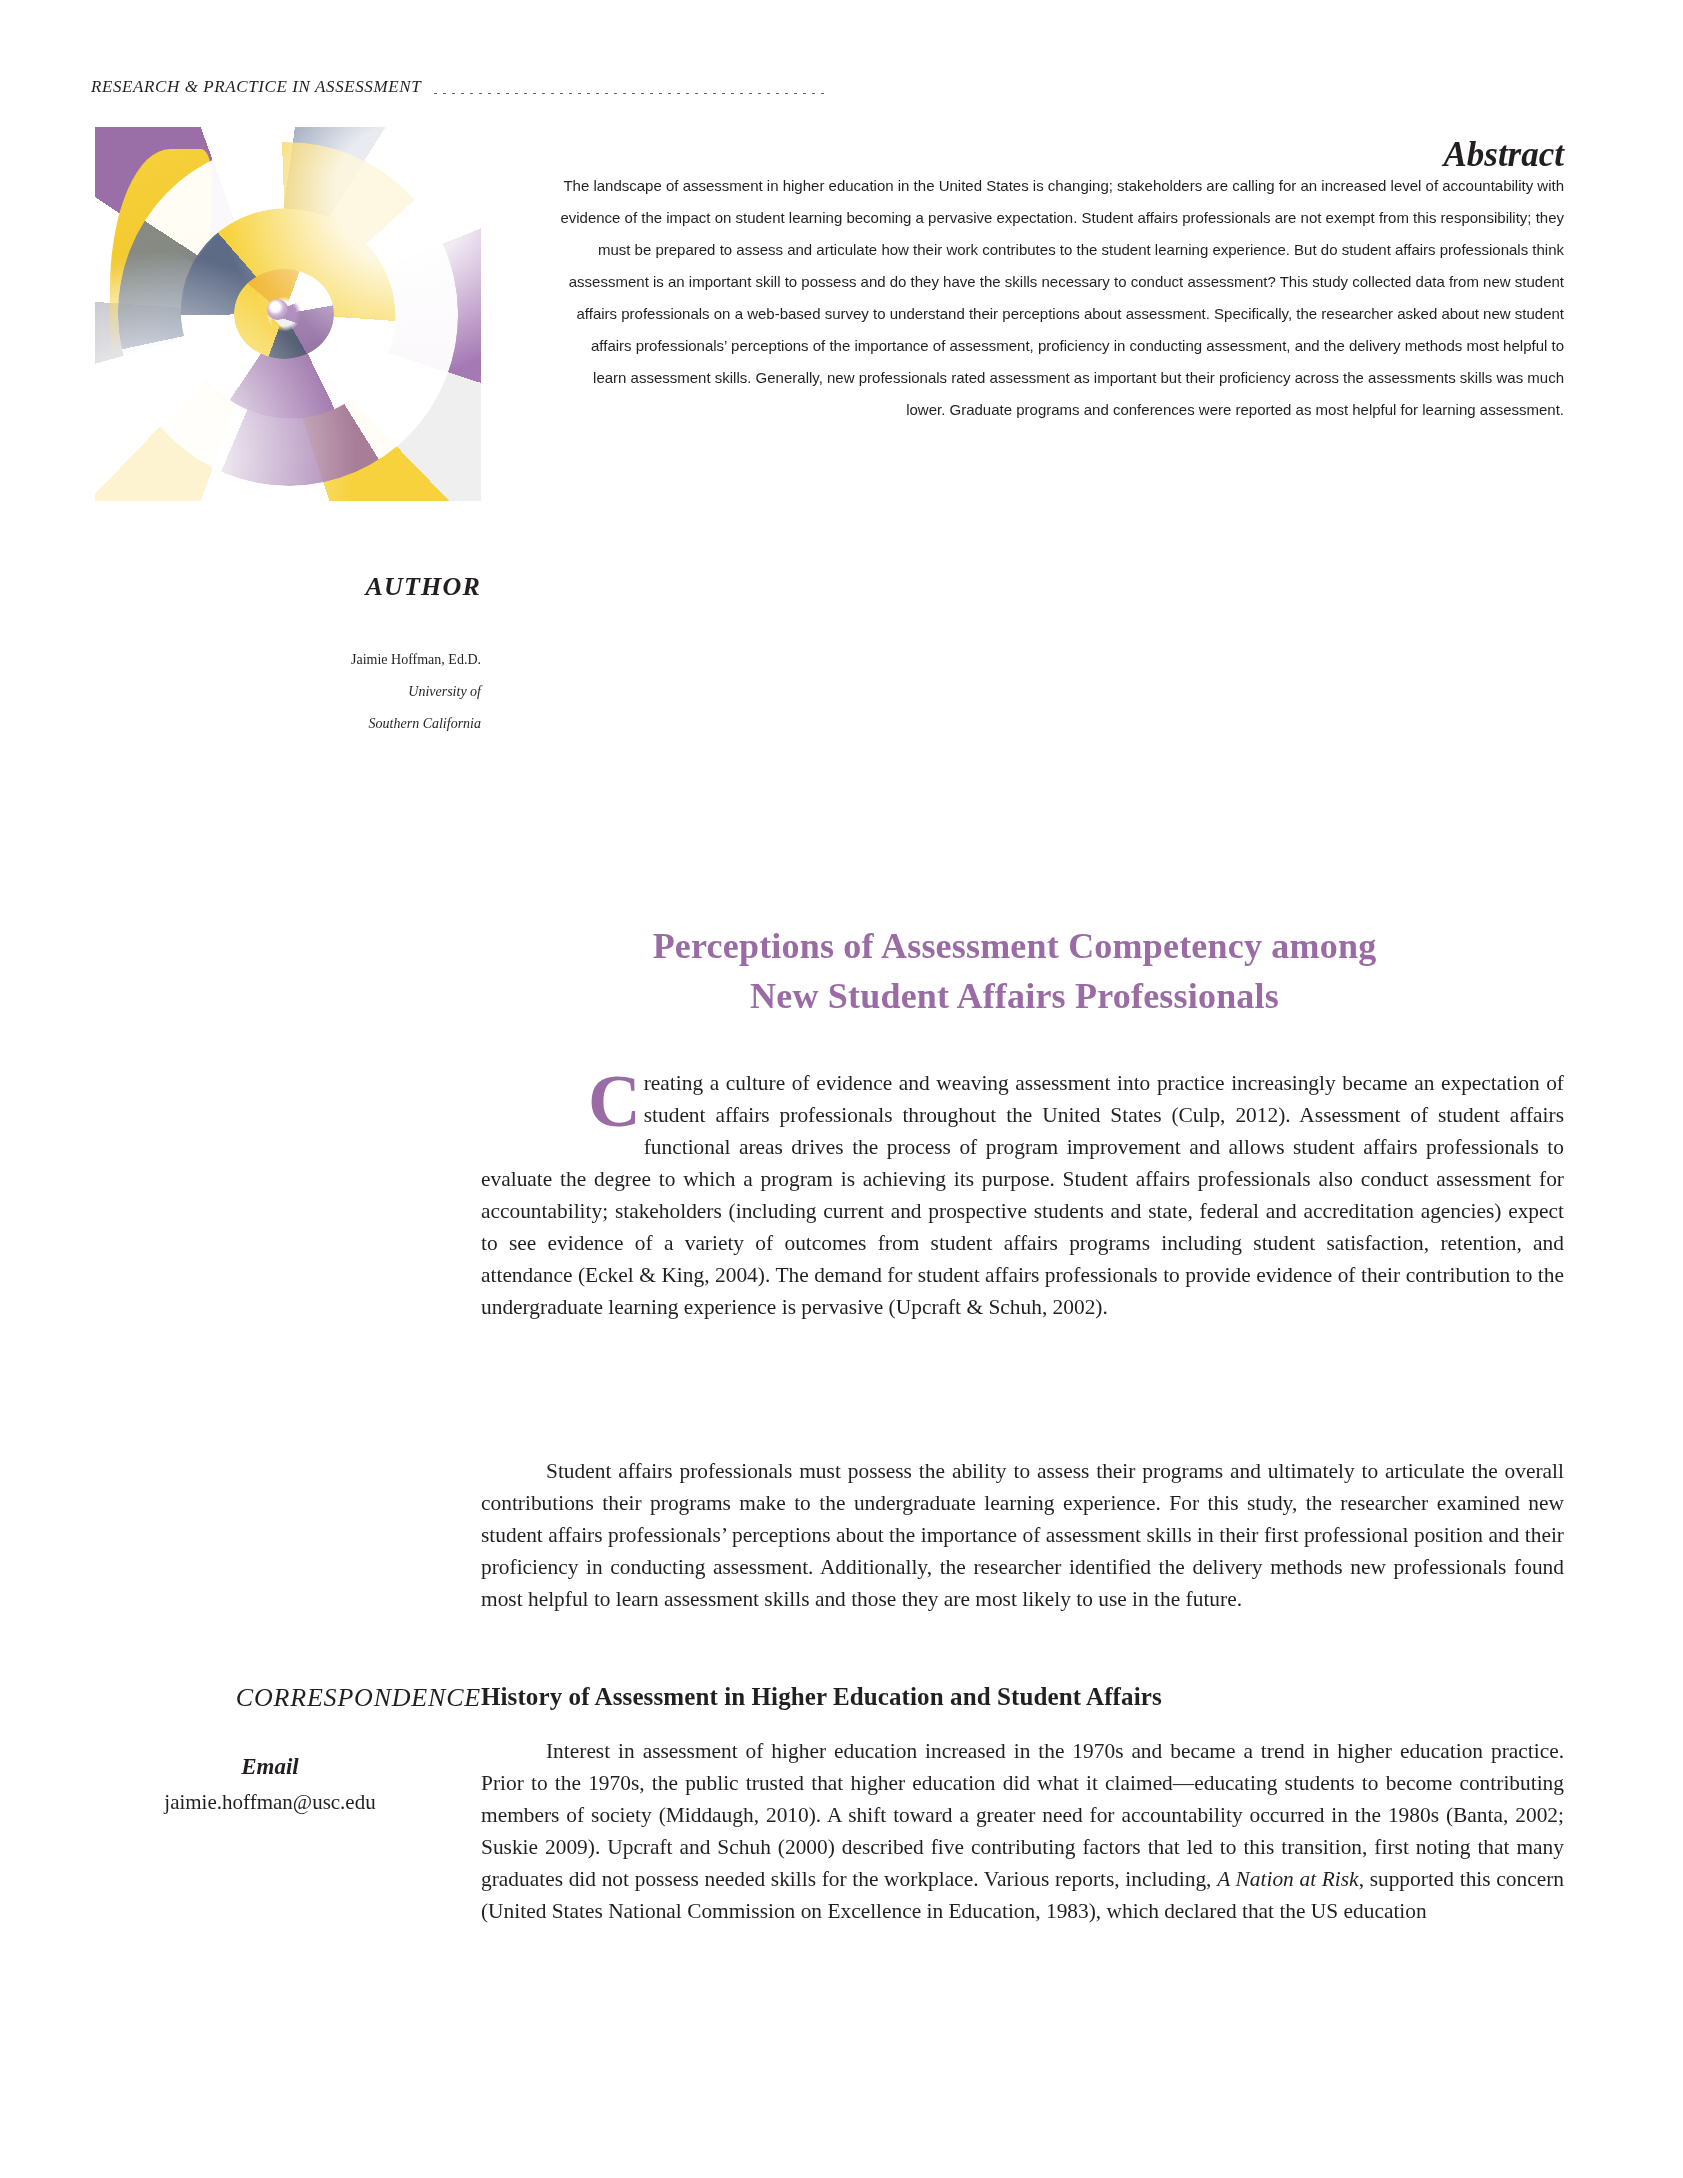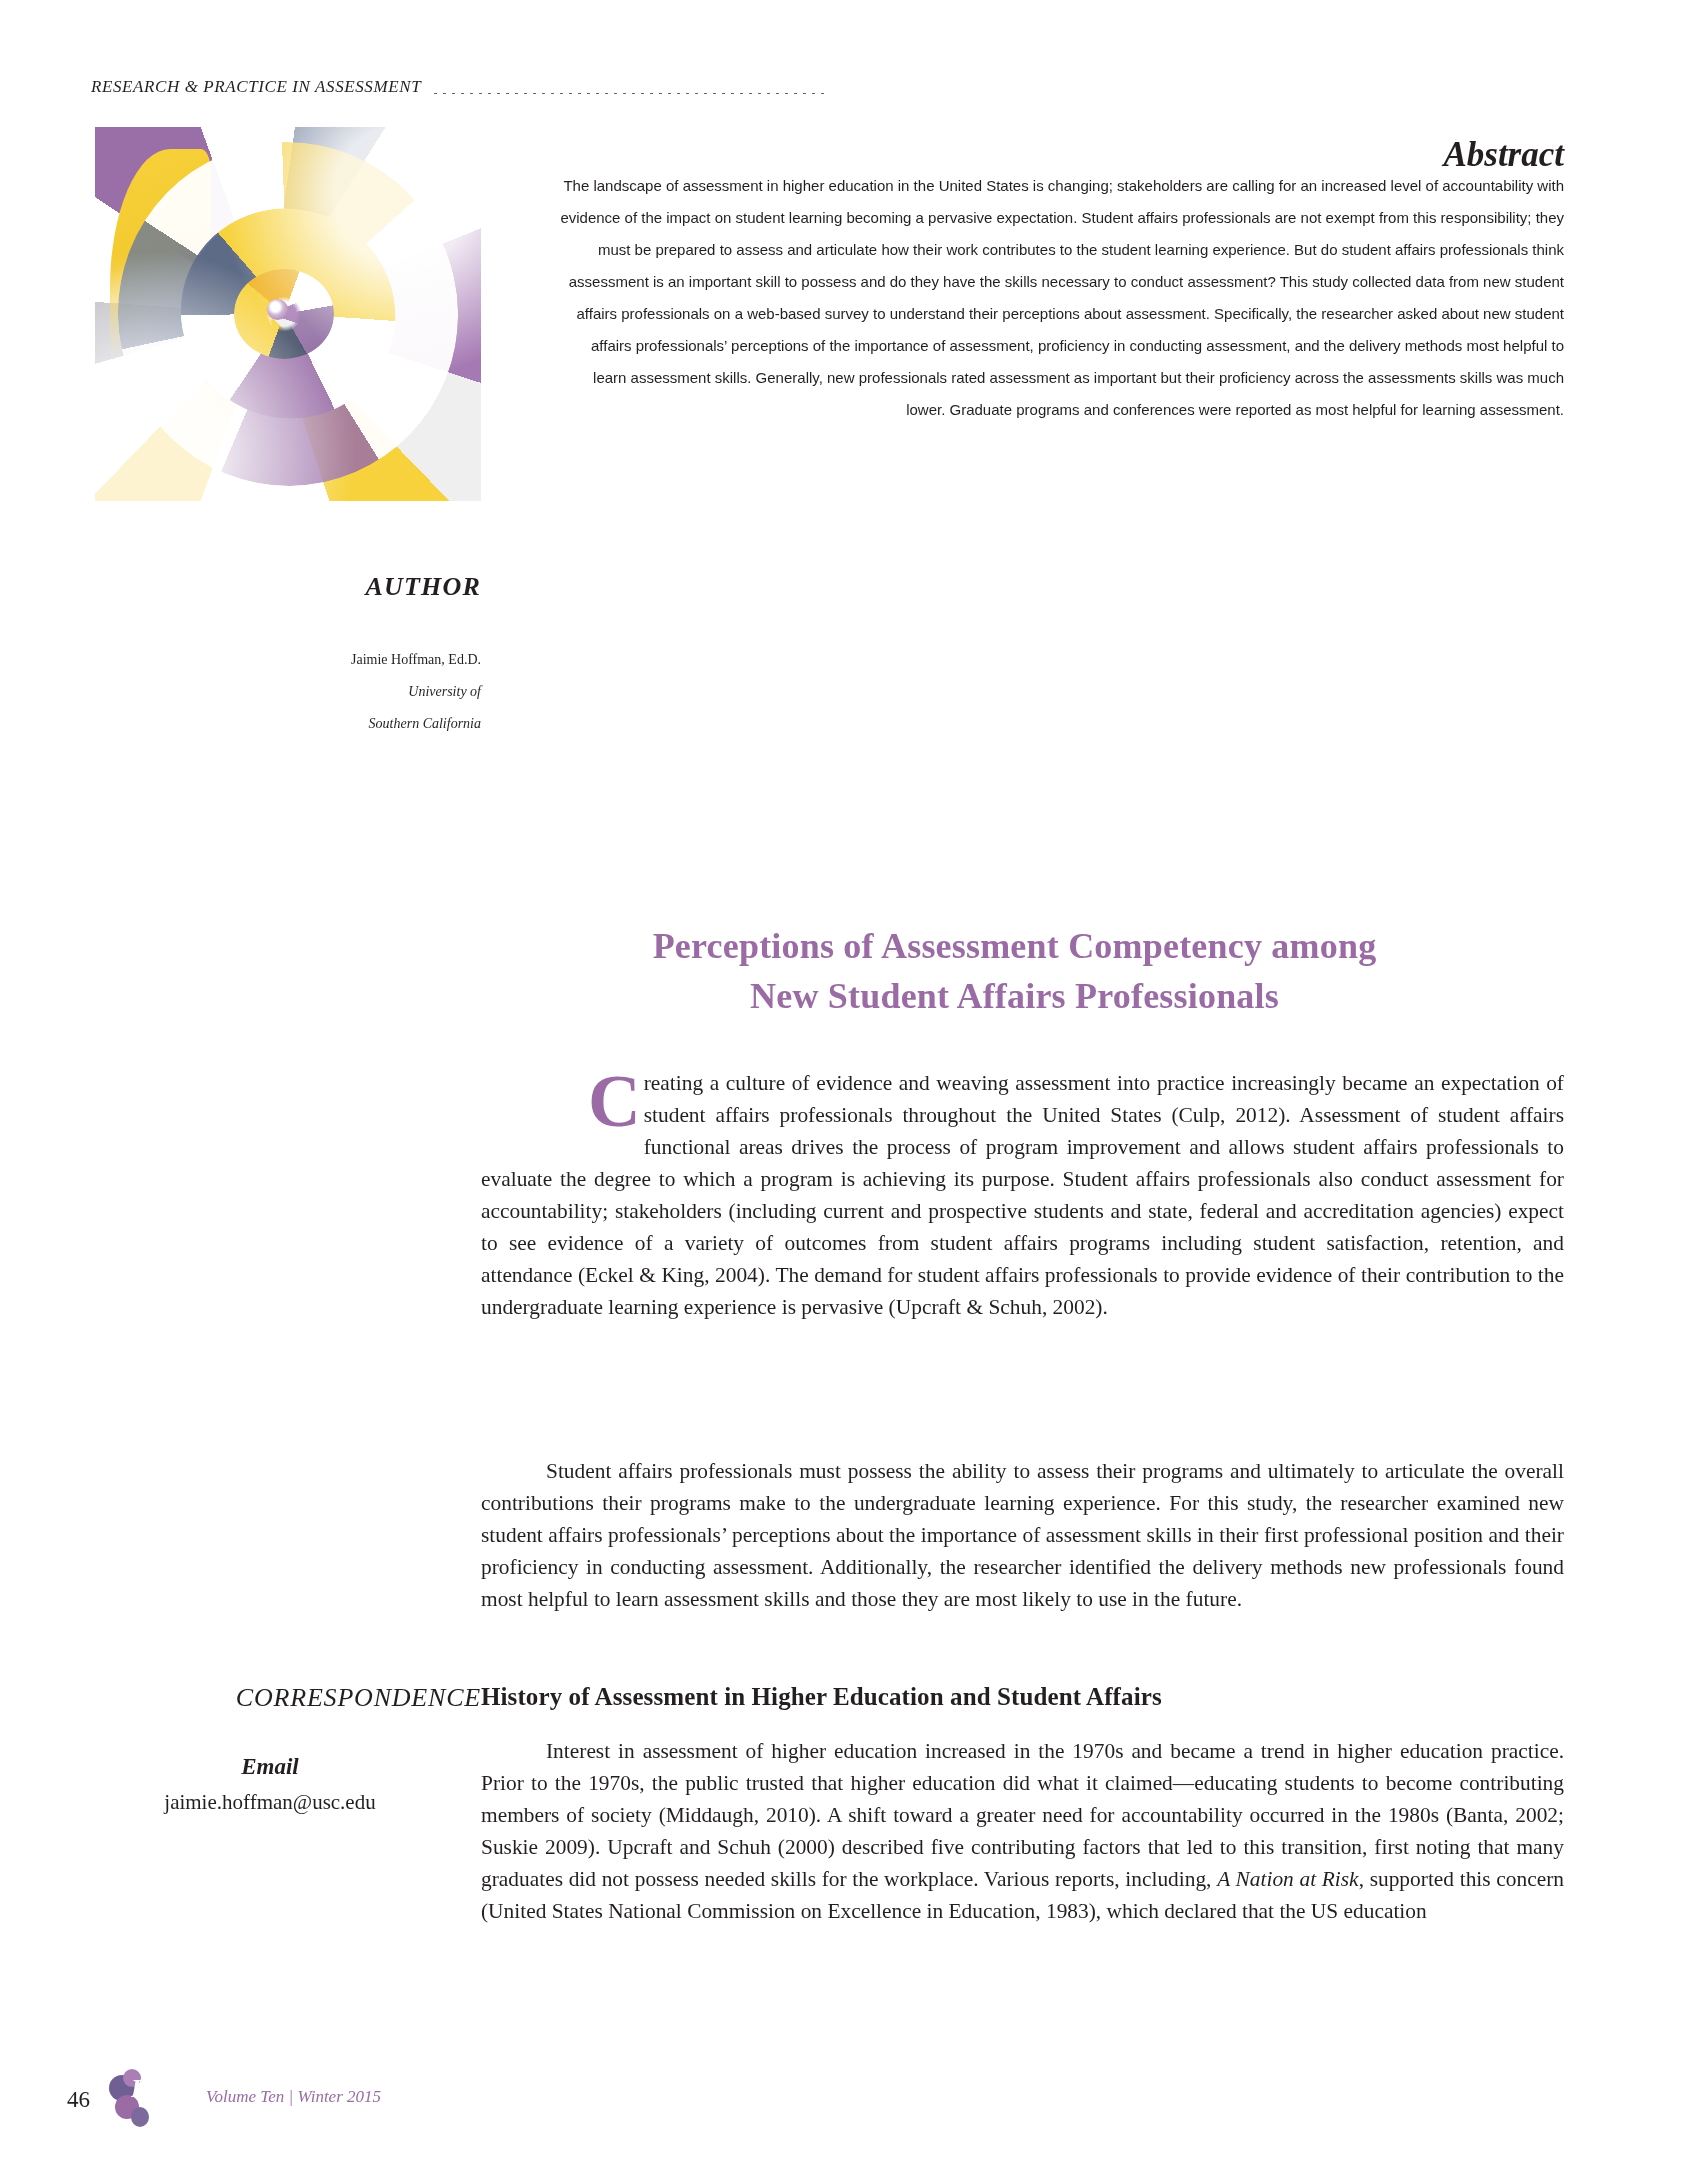--- a/index.html
+++ b/index.html
@@ -389,30 +389,15 @@
   <div class="corr-label">CORRESPONDENCE</div>
   <div class="corr-email-label">Email</div>
   <div class="corr-email">jaimie.hoffman@usc.edu</div>
 
   <div class="section-head">History of Assessment in Higher Education and Student Affairs</div>
 
   <div class="col p3">
     <p><span class="indent"></span><span>Interest in assessment of higher education increased in the 1970s and became a trend in higher education practice. Prior to the 1970s, the public trusted that higher education did what it claimed—educating students to become contributing members of society (Middaugh, 2010). A shift toward a greater need for accountability occurred in the 1980s (Banta, 2002; Suskie 2009). Upcraft and Schuh (2000) described five contributing factors that led to this transition, first noting that many graduates did not possess needed skills for the workplace. Various reports, including, </span><span class="bookitalic">A Nation at Risk</span><span>, supported this concern (United States National Commission on Excellence in Education, 1983), which declared that the US education</span></p>
   </div>
 
-  <div class="footer">
-    <div class="pagenum">46</div>
-    <div class="logo">
-      <div class="blob b1"></div>
-      <div class="blob b2"></div>
-      <div class="blob b3"></div>
-      <div class="blob b4"></div>
-      <div class="rpa">RPA</div>
-    </div>
-    <div class="volume">
-      <span>Volume Ten</span>
-      <span class="sep">|</span>
-      <span>Winter 2015</span>
-    </div>
-  </div>
 
 </div>
 
 
 </body></html>

